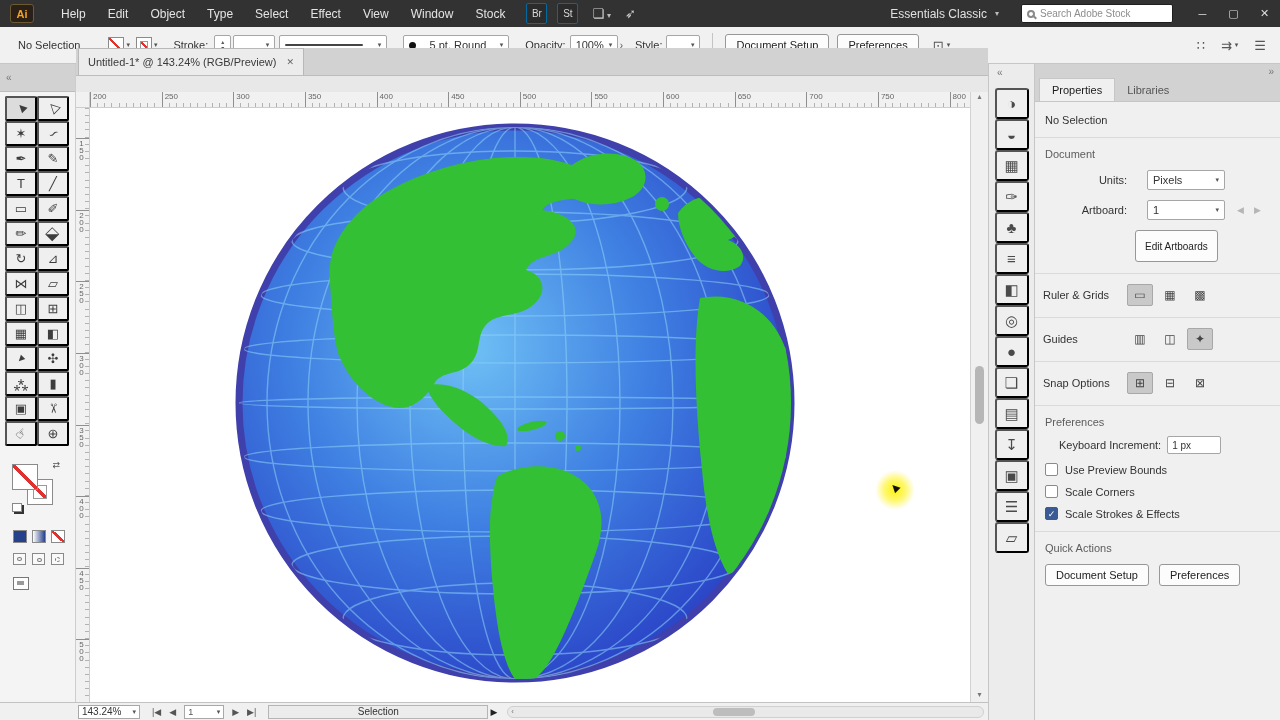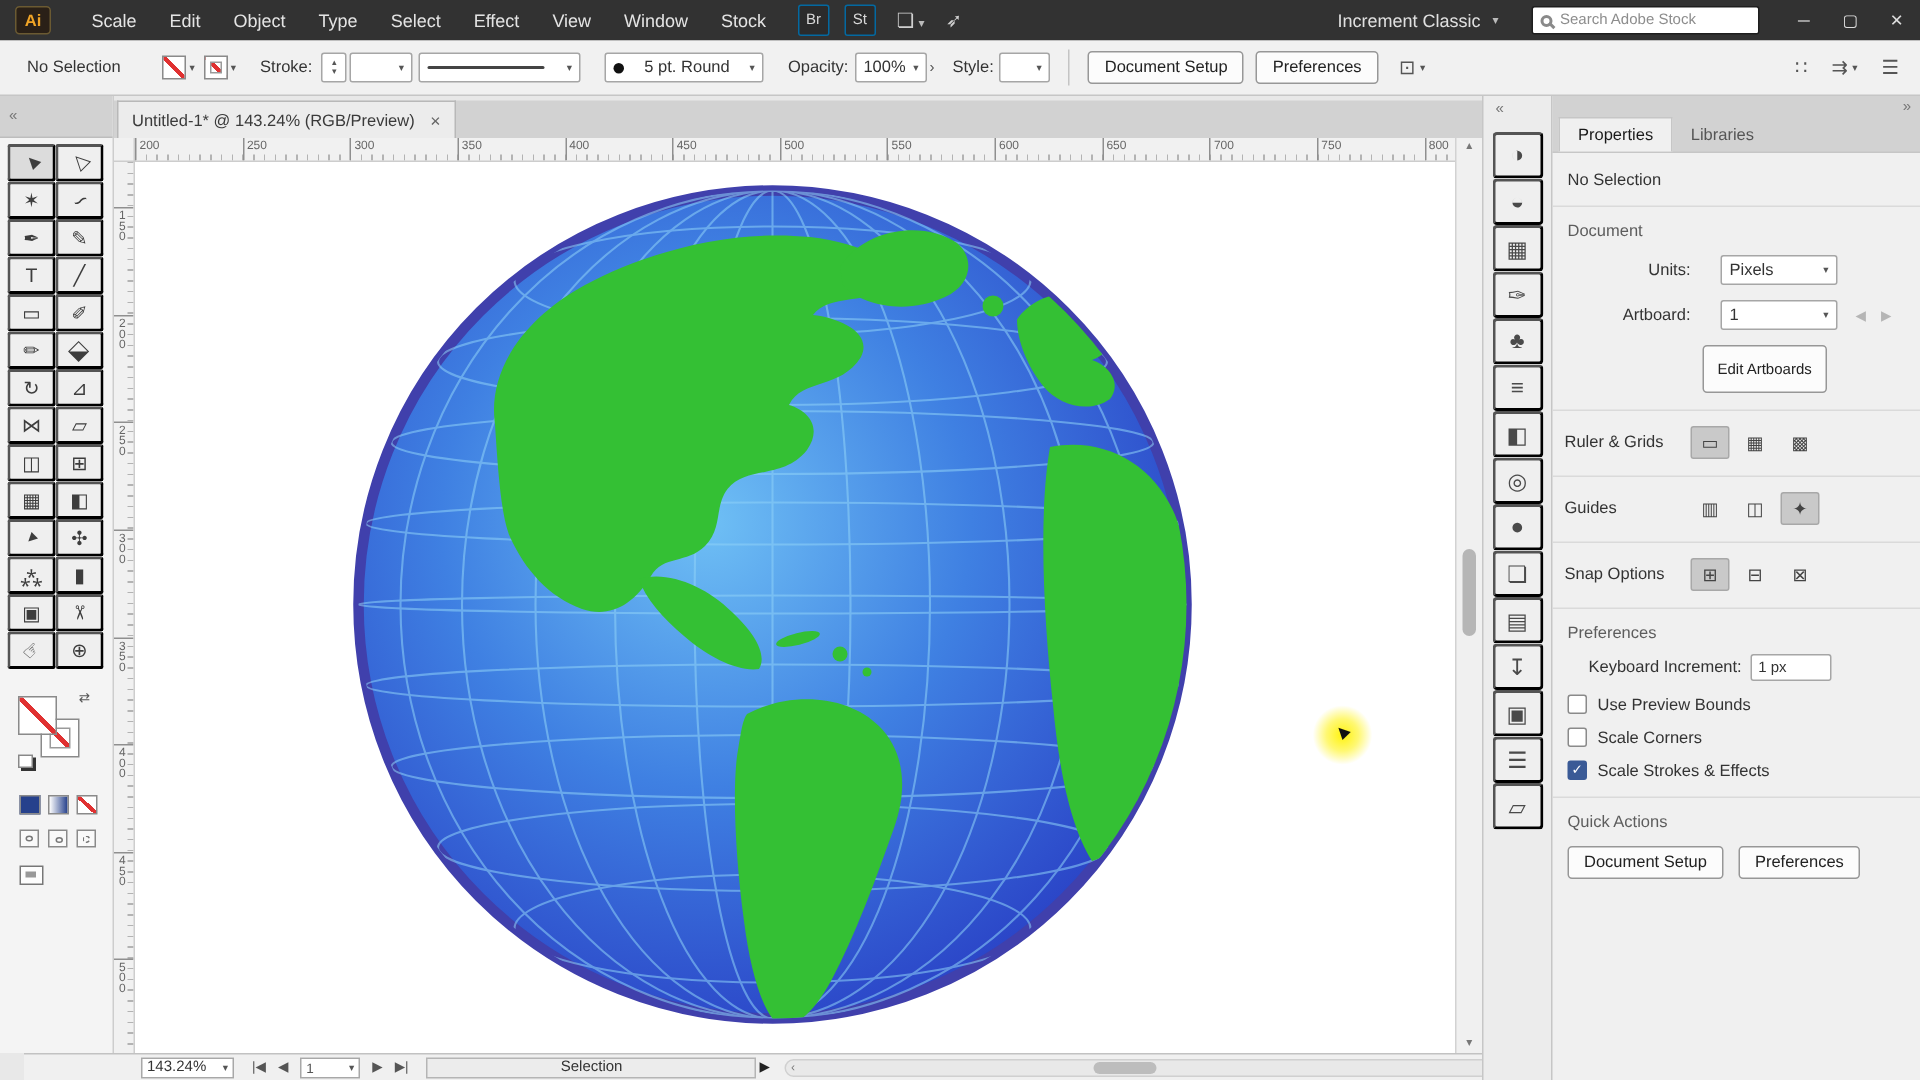--- a/index.html
+++ b/index.html
@@ -59,42 +59,42 @@
   .mode.none{background:linear-gradient(to top right,#fff 42%,#e03131 42%,#e03131 58%,#fff 58%)}
   .tb-draw{display:flex;gap:6px;margin:10px 0 0 13px}
   .draw{width:13px;height:12px;border:1px solid #8a8a8a;background:#f9f9f9;position:relative}
   .draw::after{content:"";position:absolute;inset:3px;border-radius:50%;border:1px solid #777}
   .draw.behind::after{inset:4px 2px 2px 4px}
   .draw.inside::after{inset:3px 3px 2px 3px;border-style:dashed}
   .tb-screen{margin:12px 0 0 13px;width:16px;height:13px;border:1px solid #777;background:#fdfdfd;position:relative}
   .tb-screen::after{content:"";position:absolute;left:3px;top:3px;width:7px;height:4px;background:#999}
 
   
-  .tabbar{position:absolute;left:76px;top:67px;width:912px;height:28px;background:#d2d2d2;border-bottom:1px solid #bdbdbd;display:flex;align-items:flex-end}
+  .tabbar{position:absolute;left:76px;top:48px;width:912px;height:28px;background:#d2d2d2;border-bottom:1px solid #bdbdbd;display:flex;align-items:flex-end}
   .doctab{margin-left:2px;height:27px;background:#ececec;border:1px solid #b8b8b8;border-bottom:none;display:flex;align-items:center;padding:0 9px;gap:10px;font-size:11px;color:#3a3a3a}
   .tabclose{font-size:9px;color:#666}
 
   
   .corner{position:absolute;left:76px;top:92px;width:14px;height:16px;background:#f1f1f1;border-right:1px solid #cdcdcd;border-bottom:1px solid #cdcdcd}
   .hruler{position:absolute;left:90px;top:92px;width:880px;height:16px;background:#f1f1f1;border-bottom:1px solid #cdcdcd;display:flex;overflow:hidden;background-image:repeating-linear-gradient(to right,#b3b3b3 0 1px,transparent 1px 7.164px);background-size:100% 4px;background-position:0 100%;background-repeat:no-repeat}
   .hblock{width:71.64px;flex:none;border-left:1px solid #8f8f8f;padding-left:2px;font-size:8px;color:#666;height:100%}
   .vruler{position:absolute;left:76px;top:108px;width:14px;height:594px;background:#f1f1f1;border-right:1px solid #cdcdcd;overflow:hidden;padding-top:30px;background-image:repeating-linear-gradient(to bottom,#b3b3b3 0 1px,transparent 1px 7.164px);background-size:4px 100%;background-position:100% 0;background-repeat:no-repeat}
   .vblock{height:71.64px;border-top:1px solid #8f8f8f;font-size:8px;color:#666}
   .vblock span{writing-mode:vertical-rl;text-orientation:upright;letter-spacing:-2px;margin-left:1px}
   .canvas{position:absolute;left:90px;top:108px;width:880px;height:594px;background:#ffffff;overflow:hidden}
   .globe{position:absolute;left:140px;top:10px}
   .cursor-glow{position:absolute;left:785px;top:362px;width:40px;height:40px;background:radial-gradient(circle,rgba(255,242,0,.95) 0%,rgba(255,242,0,.55) 38%,rgba(255,242,0,0) 70%);z-index:5}
   .cursor-arrow{position:absolute;left:13px;top:11px;font-size:13px;color:#111;transform:rotate(-135deg)}
 
   
   .vscroll{position:absolute;left:970px;top:92px;width:18px;height:610px;background:#f0f0f0;border-left:1px solid #d2d2d2;display:flex;flex-direction:column;align-items:center}
   .vs-arrow{font-size:8px;color:#777;height:12px}
   .vs-track{flex:1;width:100%;position:relative}
   .vs-thumb{position:absolute;left:4px;top:262px;width:9px;height:58px;background:#b6b6b6;border-radius:5px}
-  .statusbar{position:absolute;left:16px;top:702px;width:988px;height:18px;background:#f0f0f0;border-top:1px solid #c2c2c2;display:flex;align-items:center;font-size:10px;color:#333}
+  .statusbar{position:absolute;left:0;top:702px;width:988px;height:18px;background:#f0f0f0;border-top:1px solid #c2c2c2;display:flex;align-items:center;font-size:10px;color:#333}
   .zoombox{margin-left:78px;width:62px;height:14px;background:#fff;border:1px solid #a8a8a8;display:flex;align-items:center;justify-content:space-between;padding:0 3px}
   .navgrp{display:flex;align-items:center;gap:8px;margin-left:12px;color:#555;font-size:9px}
   .abfield{width:40px;height:14px;background:#fff;border:1px solid #a8a8a8;display:flex;align-items:center;justify-content:space-between;padding:0 3px}
   .statfield{margin-left:12px;width:220px;height:14px;border:1px solid #b5b5b5;background:#ececec;display:flex;align-items:center;justify-content:center}
   .statplay{font-size:9px;color:#222;margin-left:2px}
   .hscroll{margin-left:10px;flex:1;height:12px;background:#e9e9e9;border:1px solid #d0d0d0;border-radius:6px;position:relative;margin-right:4px}
   .hs-thumb{position:absolute;left:205px;top:1px;width:42px;height:8px;background:#bdbdbd;border-radius:4px}
   .hs-arrow{position:absolute;left:3px;top:0;font-size:8px;color:#777}
 
   
@@ -131,38 +131,38 @@
 </style>
 </head>
 <body>
 
 <div id="app">
 
   <div class="menubar">
     <div class="ai-logo">Ai</div>
     <div class="menu-items">
 
-    <span class="menu-item">Scale</span>
+    <span class="menu-item">Help</span>
         <span class="menu-item">Edit</span>
         <span class="menu-item">Object</span>
         <span class="menu-item">Type</span>
         <span class="menu-item">Select</span>
         <span class="menu-item">Effect</span>
         <span class="menu-item">View</span>
         <span class="menu-item">Window</span>
         <span class="menu-item">Stock</span>
       </div>
     <div class="appicon">Br</div>
     <div class="appicon">St</div>
     <span class="mb-ic">
       <span>❏</span><span class="mb-dd">▾</span>
     </span>
     <span class="mb-ic">➶</span>
     <div class="workspace">
-      <span>Increment Classic</span>
+      <span>Essentials Classic</span>
       <span class="mb-dd">▾</span>
     </div>
     <div class="searchbox">
       <span class="mag"></span>
       <input placeholder="Search Adobe Stock" style="">
     </div>
     <div class="winbtns">
       <span class="winbtn">─</span>
       <span class="winbtn">▢</span>
       <span class="winbtn">✕</span>

